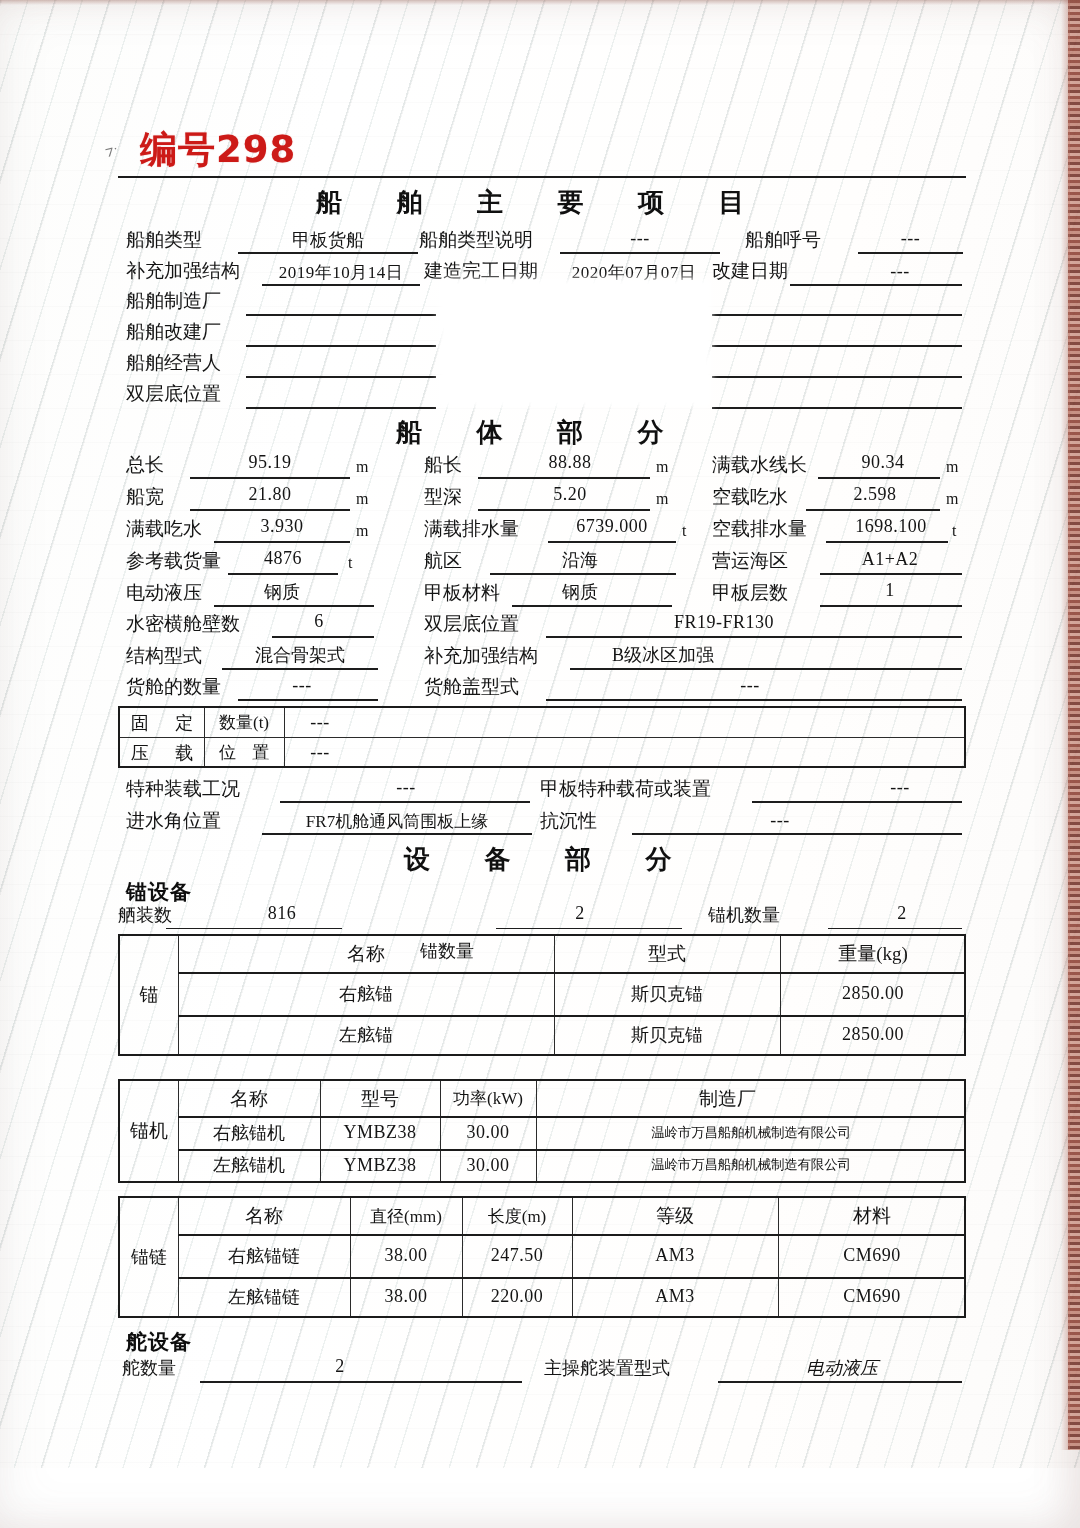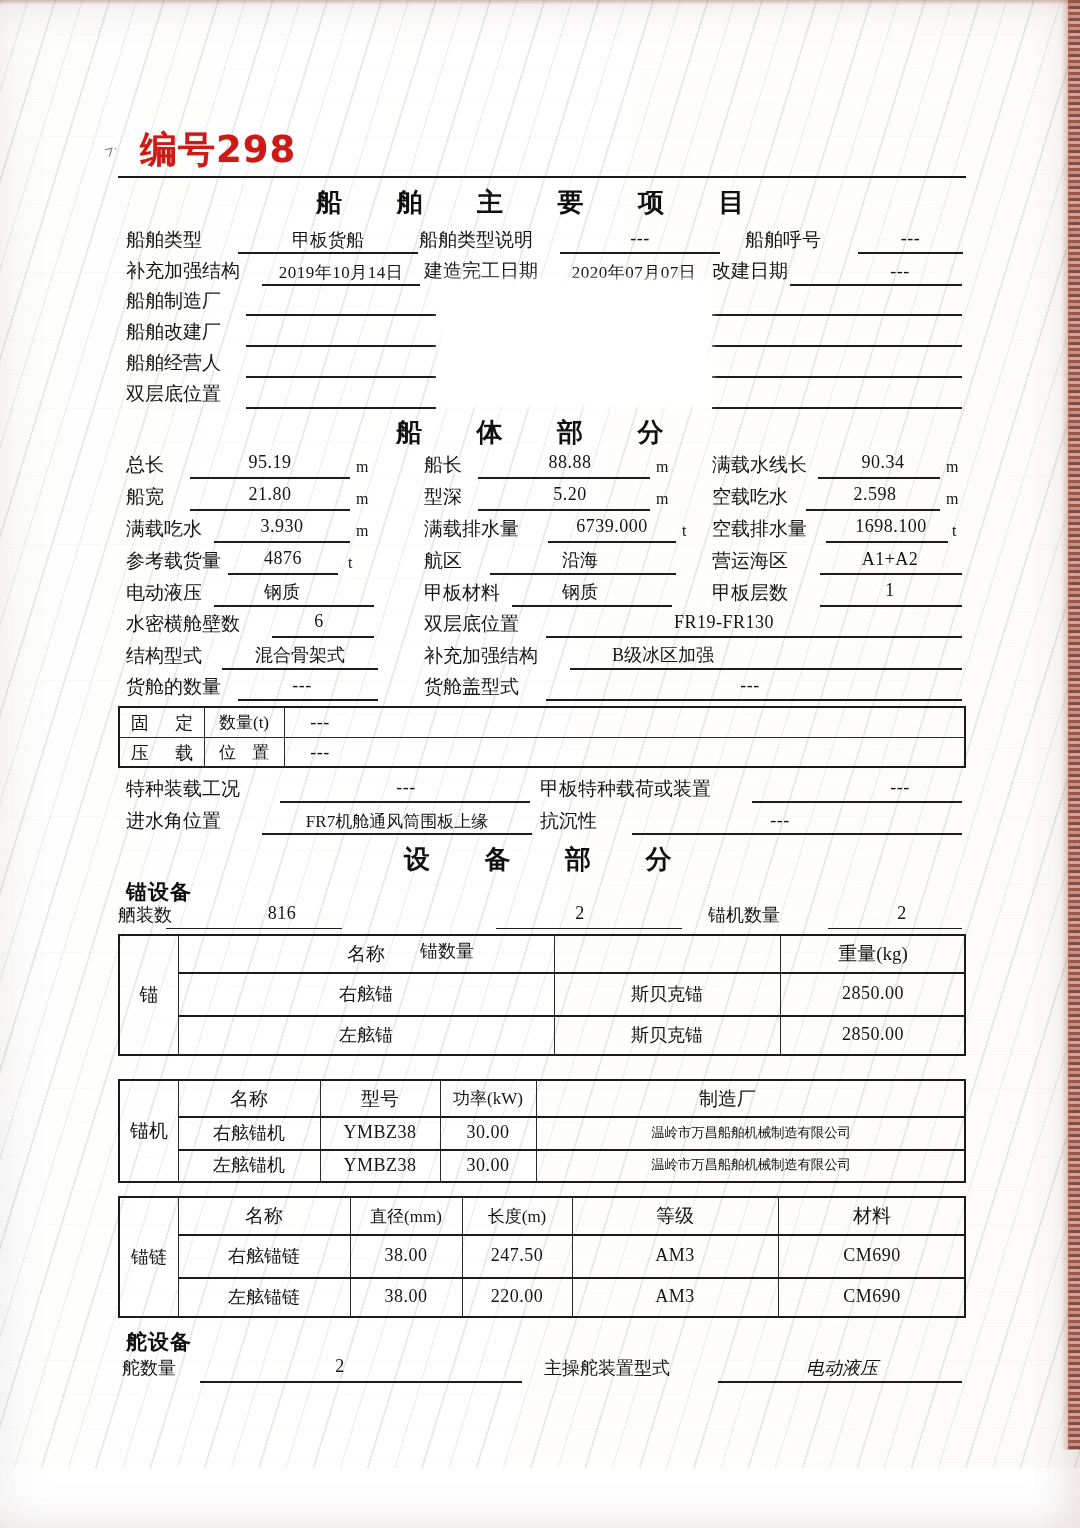--- a/index.html
+++ b/index.html
@@ -326,20 +326,21 @@
   <div class="tbl" style="left:118px;top:934px;width:848px;height:122px;">
     <div class="vline" style="left:58px;"></div>
     <div class="vline" style="left:434px;"></div>
     <div class="vline" style="left:660px;"></div>
     <div class="hline strong" style="top:36px;left:58px;"></div>
     <div class="hline strong" style="top:79px;left:58px;"></div>
 
     <div class="rowlbl" style="left:0;top:0;width:58px;height:118px;">锚</div>
 
     <div class="cell hd" style="left:58px;top:0;width:376px;height:36px;">名称</div>
+    <div class="cell hd" style="left:434px;top:0;width:226px;height:36px;">型式</div>
     <div class="cell hd" style="left:660px;top:0;width:186px;height:36px;">重量(kg)</div>
 
     <div class="cell" style="left:58px;top:36px;width:376px;height:43px;">右舷锚</div>
     <div class="cell" style="left:434px;top:36px;width:226px;height:43px;">斯贝克锚</div>
     <div class="cell num" style="left:660px;top:36px;width:186px;height:43px;">2850.00</div>
 
     <div class="cell" style="left:58px;top:79px;width:376px;height:39px;">左舷锚</div>
     <div class="cell" style="left:434px;top:79px;width:226px;height:39px;">斯贝克锚</div>
     <div class="cell num" style="left:660px;top:79px;width:186px;height:39px;">2850.00</div>
   </div>

